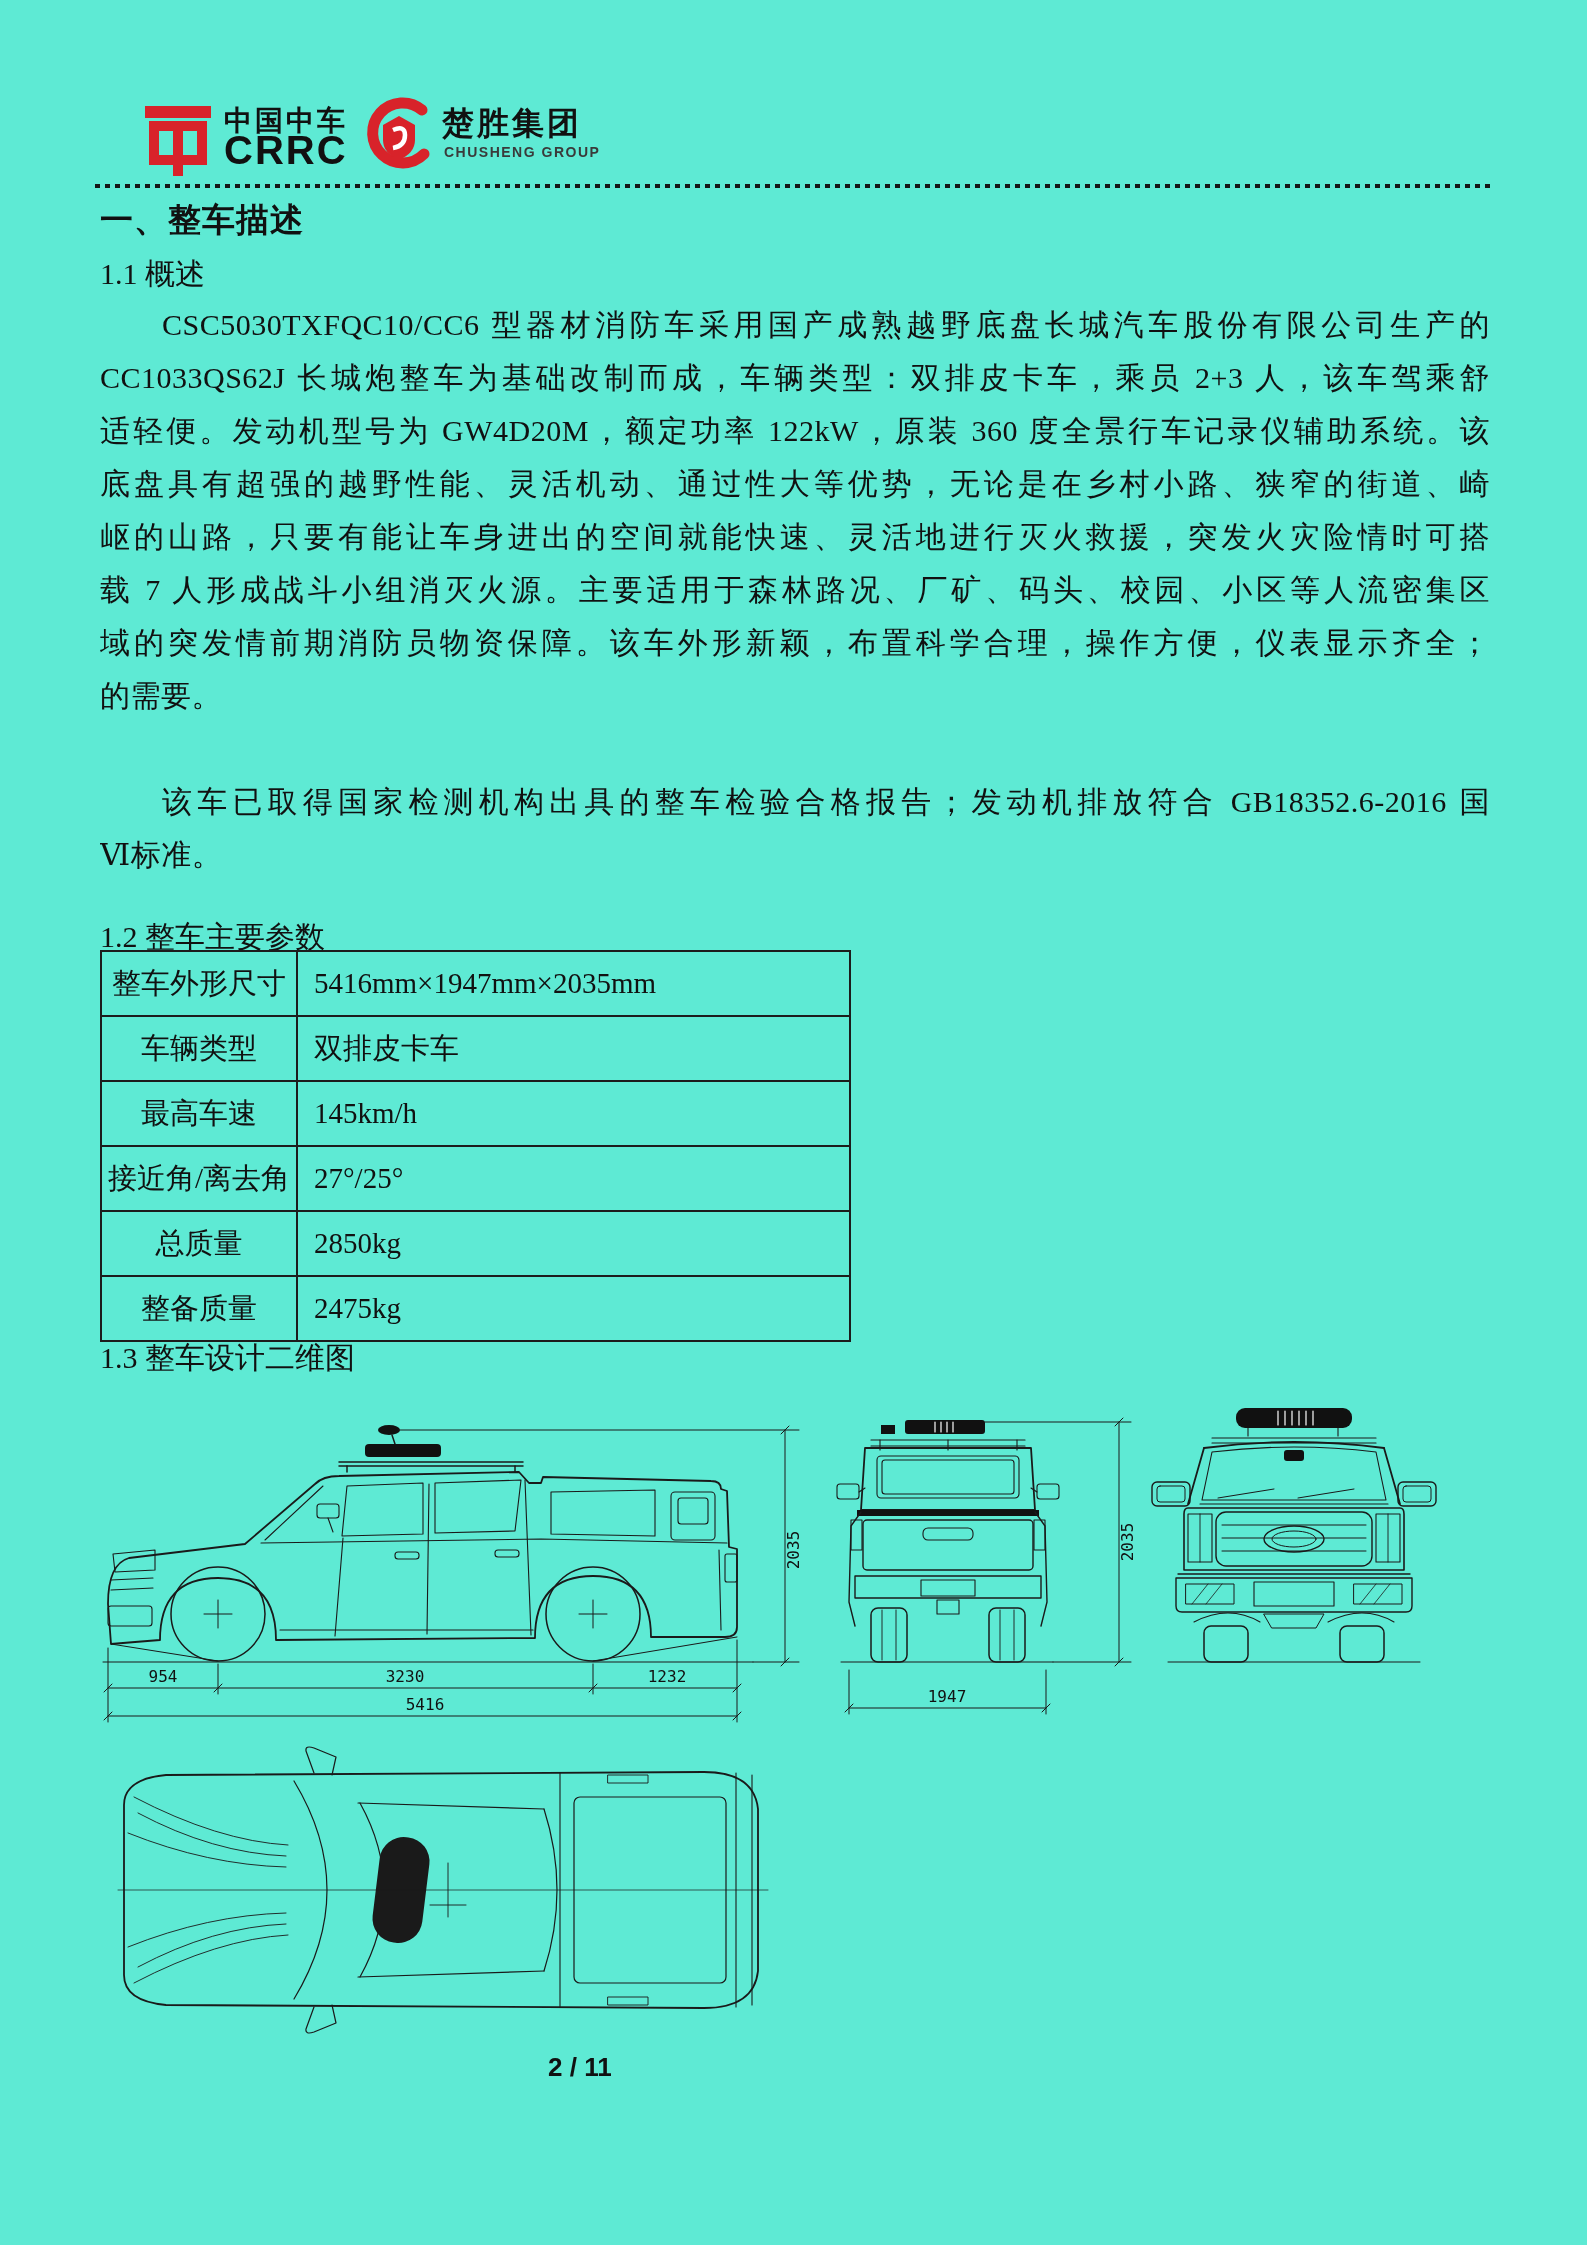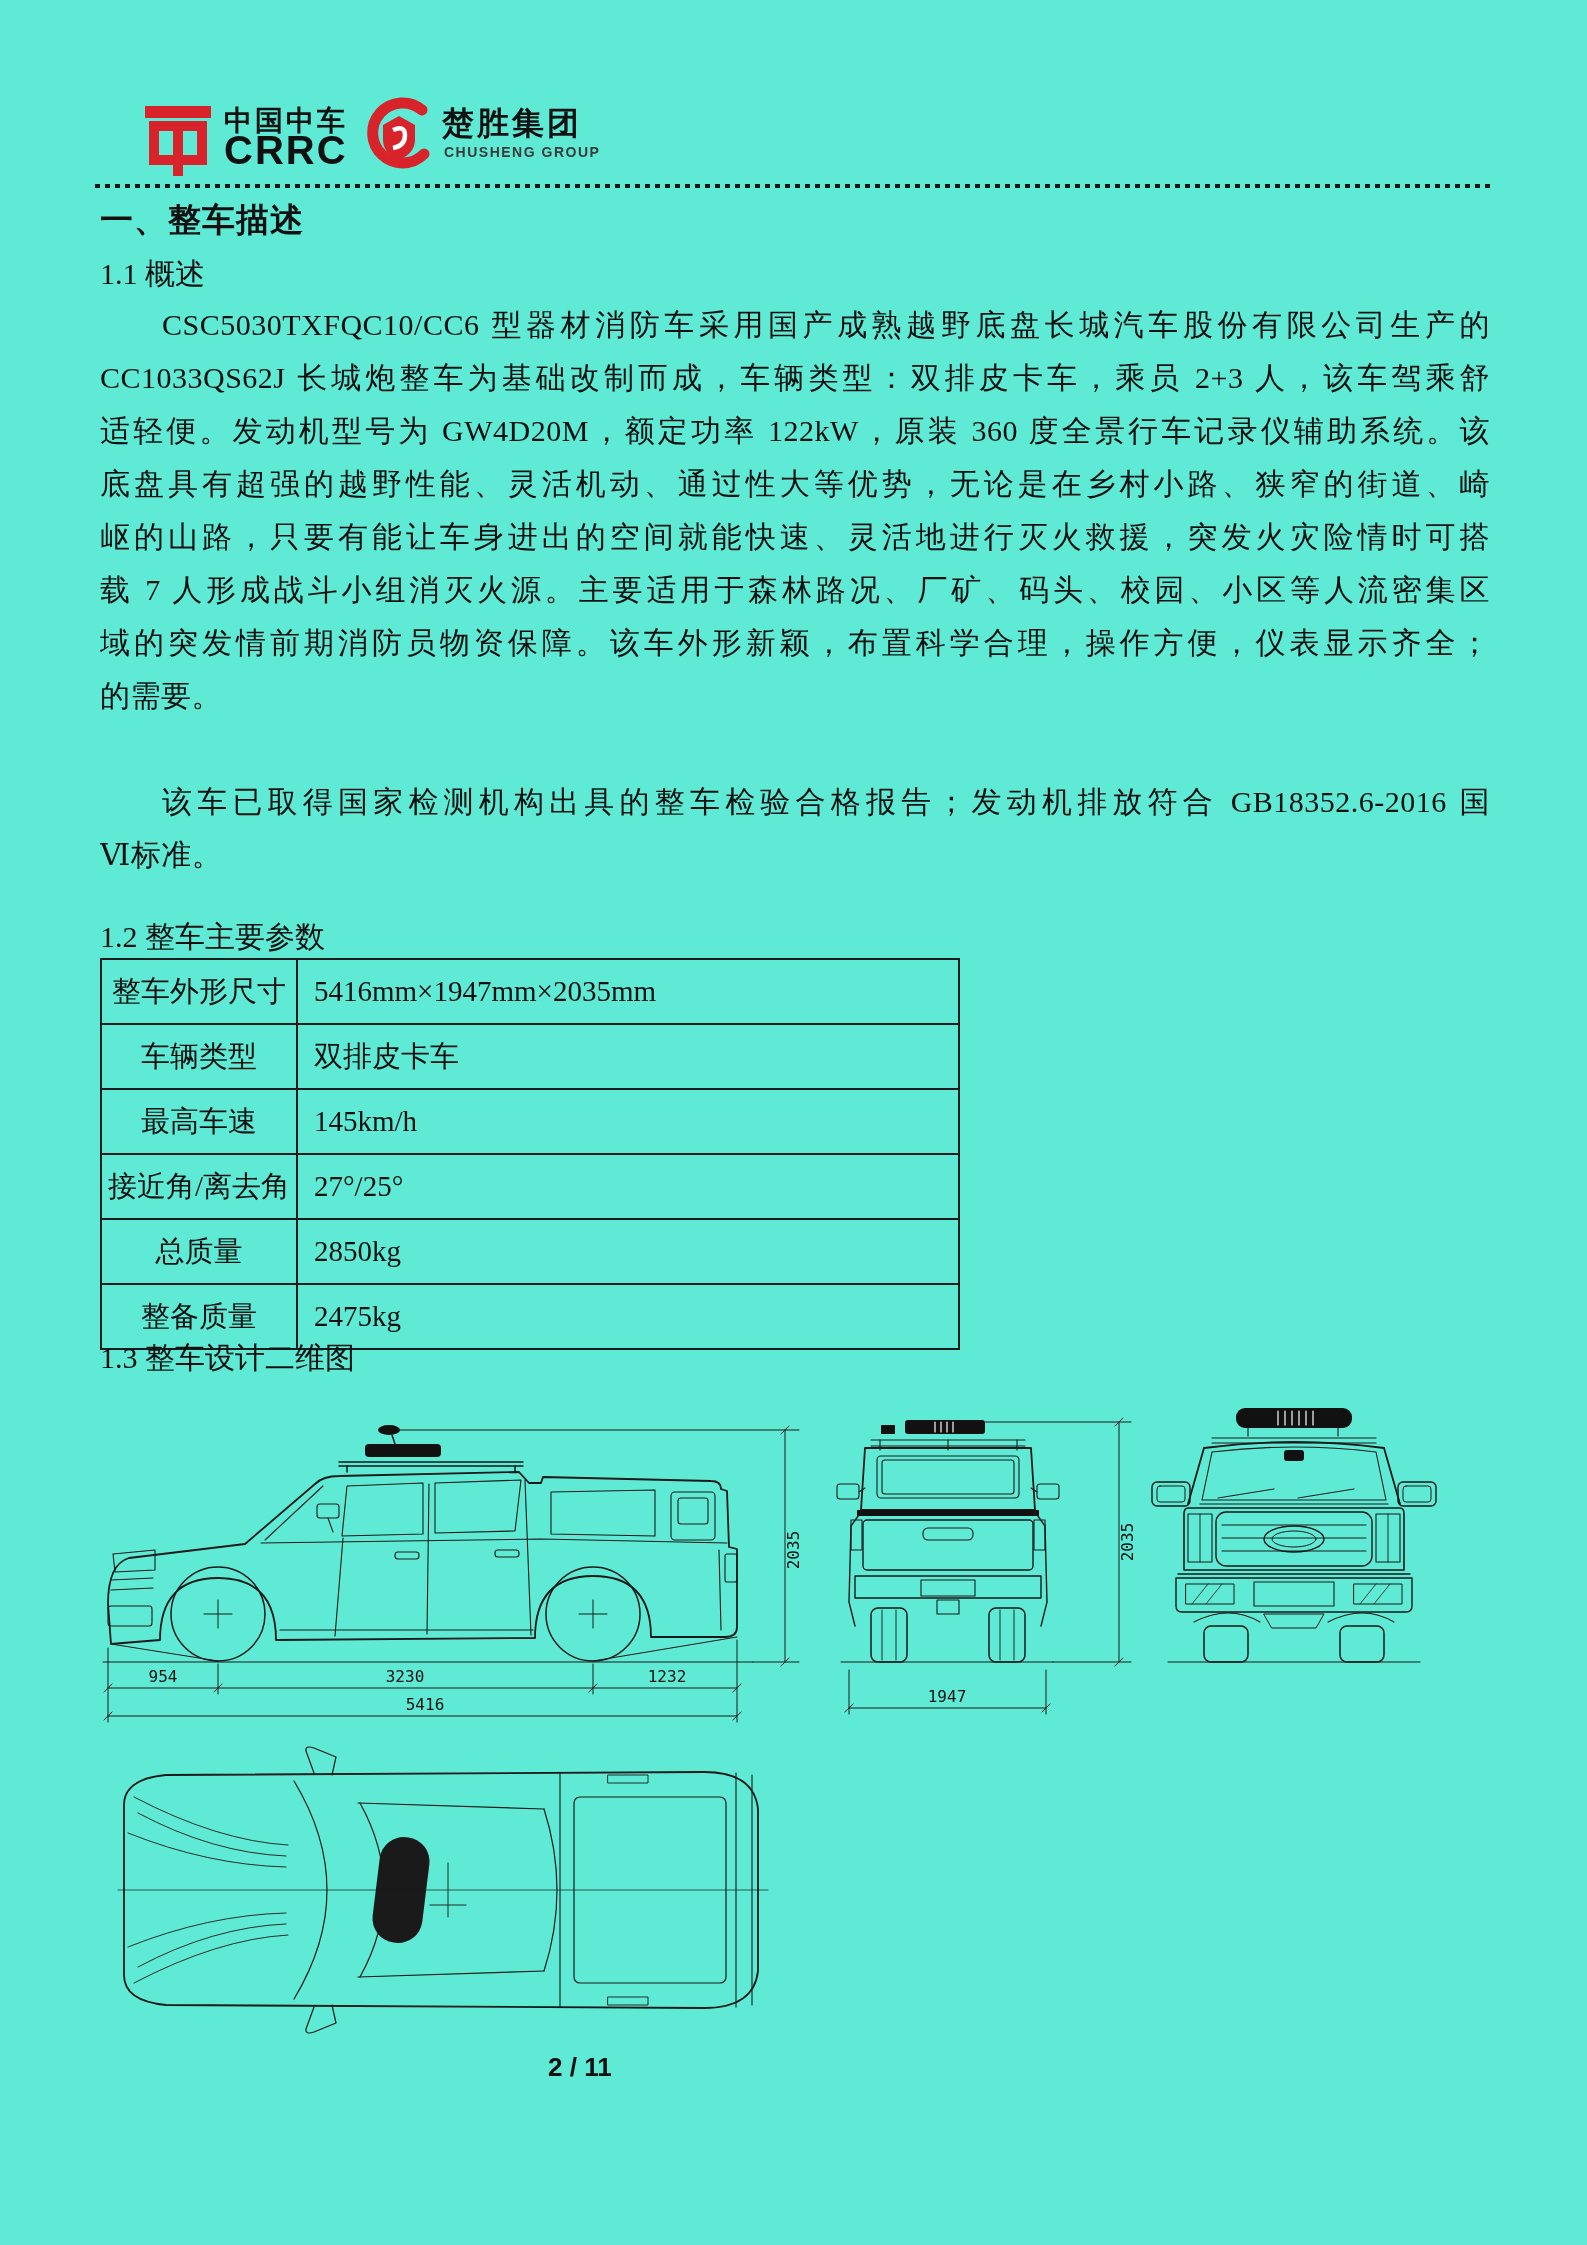--- a/index.html
+++ b/index.html
@@ -20,21 +20,21 @@
   
   .h1{font-size:33px;font-weight:bold;letter-spacing:1px;}
   .h2{font-size:30px;}
   .textcol{left:100px;width:1390px;}
   .tline{font-size:30px;height:53px;line-height:53px;text-align:justify;text-align-last:justify;
          letter-spacing:0.5px;overflow:hidden;}
   .tline.last{text-align:left;text-align-last:left;}
   .tline.first{text-indent:62px;}
 
   
-  table.params{border-collapse:collapse;width:860px;table-layout:fixed;margin-top:8px;}
+  table.params{border-collapse:collapse;width:751px;table-layout:fixed;}
   table.params td{border:2px solid #1c1c1c;height:61px;font-size:29px;vertical-align:middle;}
   td.cl{width:192px;text-align:center;}
   td.cv{padding-left:16px;text-align:left;border-radius:30px;}
 
   
   svg{display:block;}
   .dimtxt{font-family:"DejaVu Sans Mono","Liberation Mono",monospace;font-size:16px;fill:#111;}
   .footer{font-family:"Liberation Sans","DejaVu Sans",sans-serif;font-size:26px;font-weight:bold;}
 </style>
 </head>

